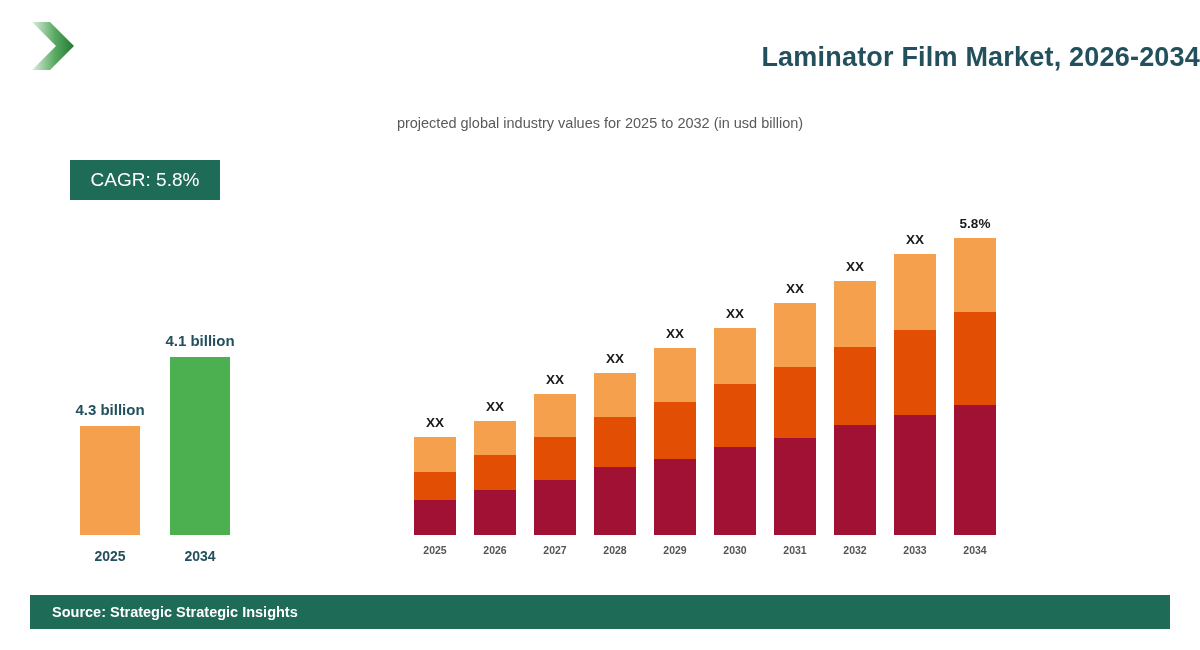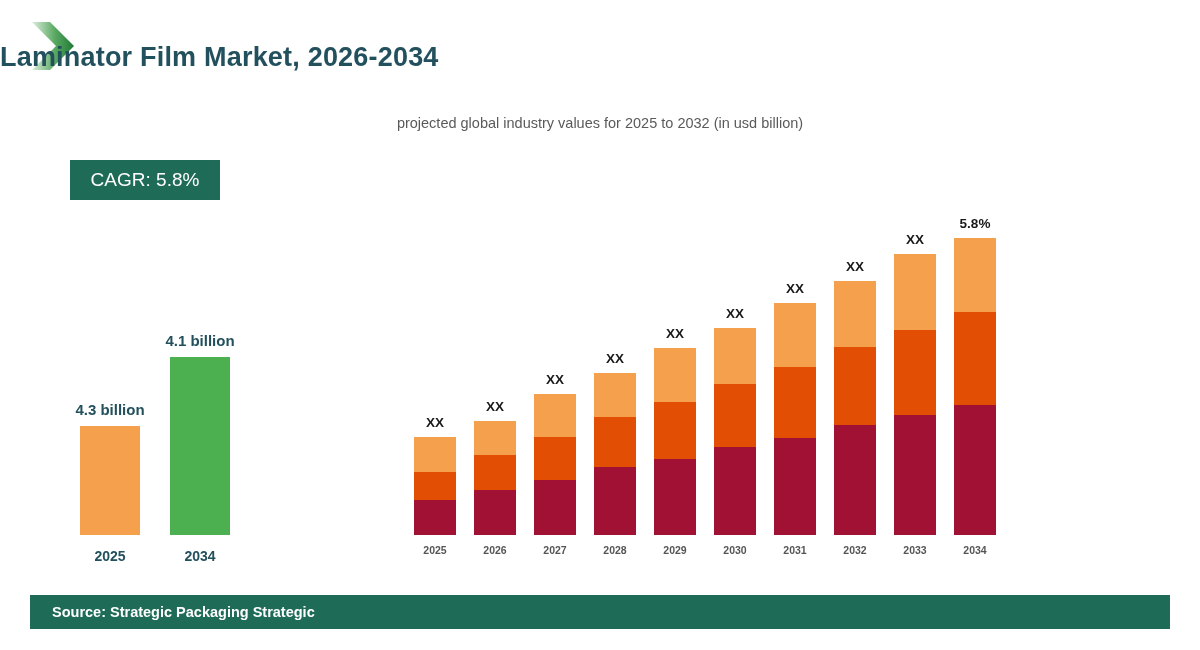--- a/index.html
+++ b/index.html
@@ -16,21 +16,21 @@
     font-size:13.5px;font-weight:bold;letter-spacing:.2px;
     color:#1F8A3B;line-height:14.5px;
   }
   #logo-tag{
     margin-top:5px;font-size:6.6px;letter-spacing:.55px;
     color:#4CAF50;font-weight:bold;white-space:nowrap;
   }
   
   #title{
     position:absolute;left:0;top:42px;width:1200px;
-    text-align:left;color:#22505C;
+    text-align:right;color:#22505C;
     font-size:27px;font-weight:bold;letter-spacing:.2px;
   }
   #subtitle{
     position:absolute;left:0;top:115px;width:1200px;
     text-align:center;color:#5A5A5A;font-size:14.5px;
   }
   
   #cagr-badge{
     position:absolute;left:70px;top:160px;width:150px;height:40px;
     background:#1E6B57;color:#ffffff;
@@ -170,14 +170,14 @@
     <div class="sbar" style="left: 554px; height: 297px;">
       <div class="seg" style="height: 74px; background: rgb(244, 160, 76);"></div>
       <div class="seg" style="height: 93px; background: rgb(226, 78, 4);"></div>
       <div class="seg" style="height: 130px; background: rgb(160, 17, 52);"></div>
     </div>
     <div class="sval" style="left: 545px; bottom: 329px;">5.8%</div>
     <div class="syear" style="left: 545px;">2034</div>
   </div>
 
 <div id="footer">
-  <span>Source: Strategic Packaging Strategic</span>
+  <span>Source: Strategic Strategic Insights</span>
 </div>
 
 </body></html>

